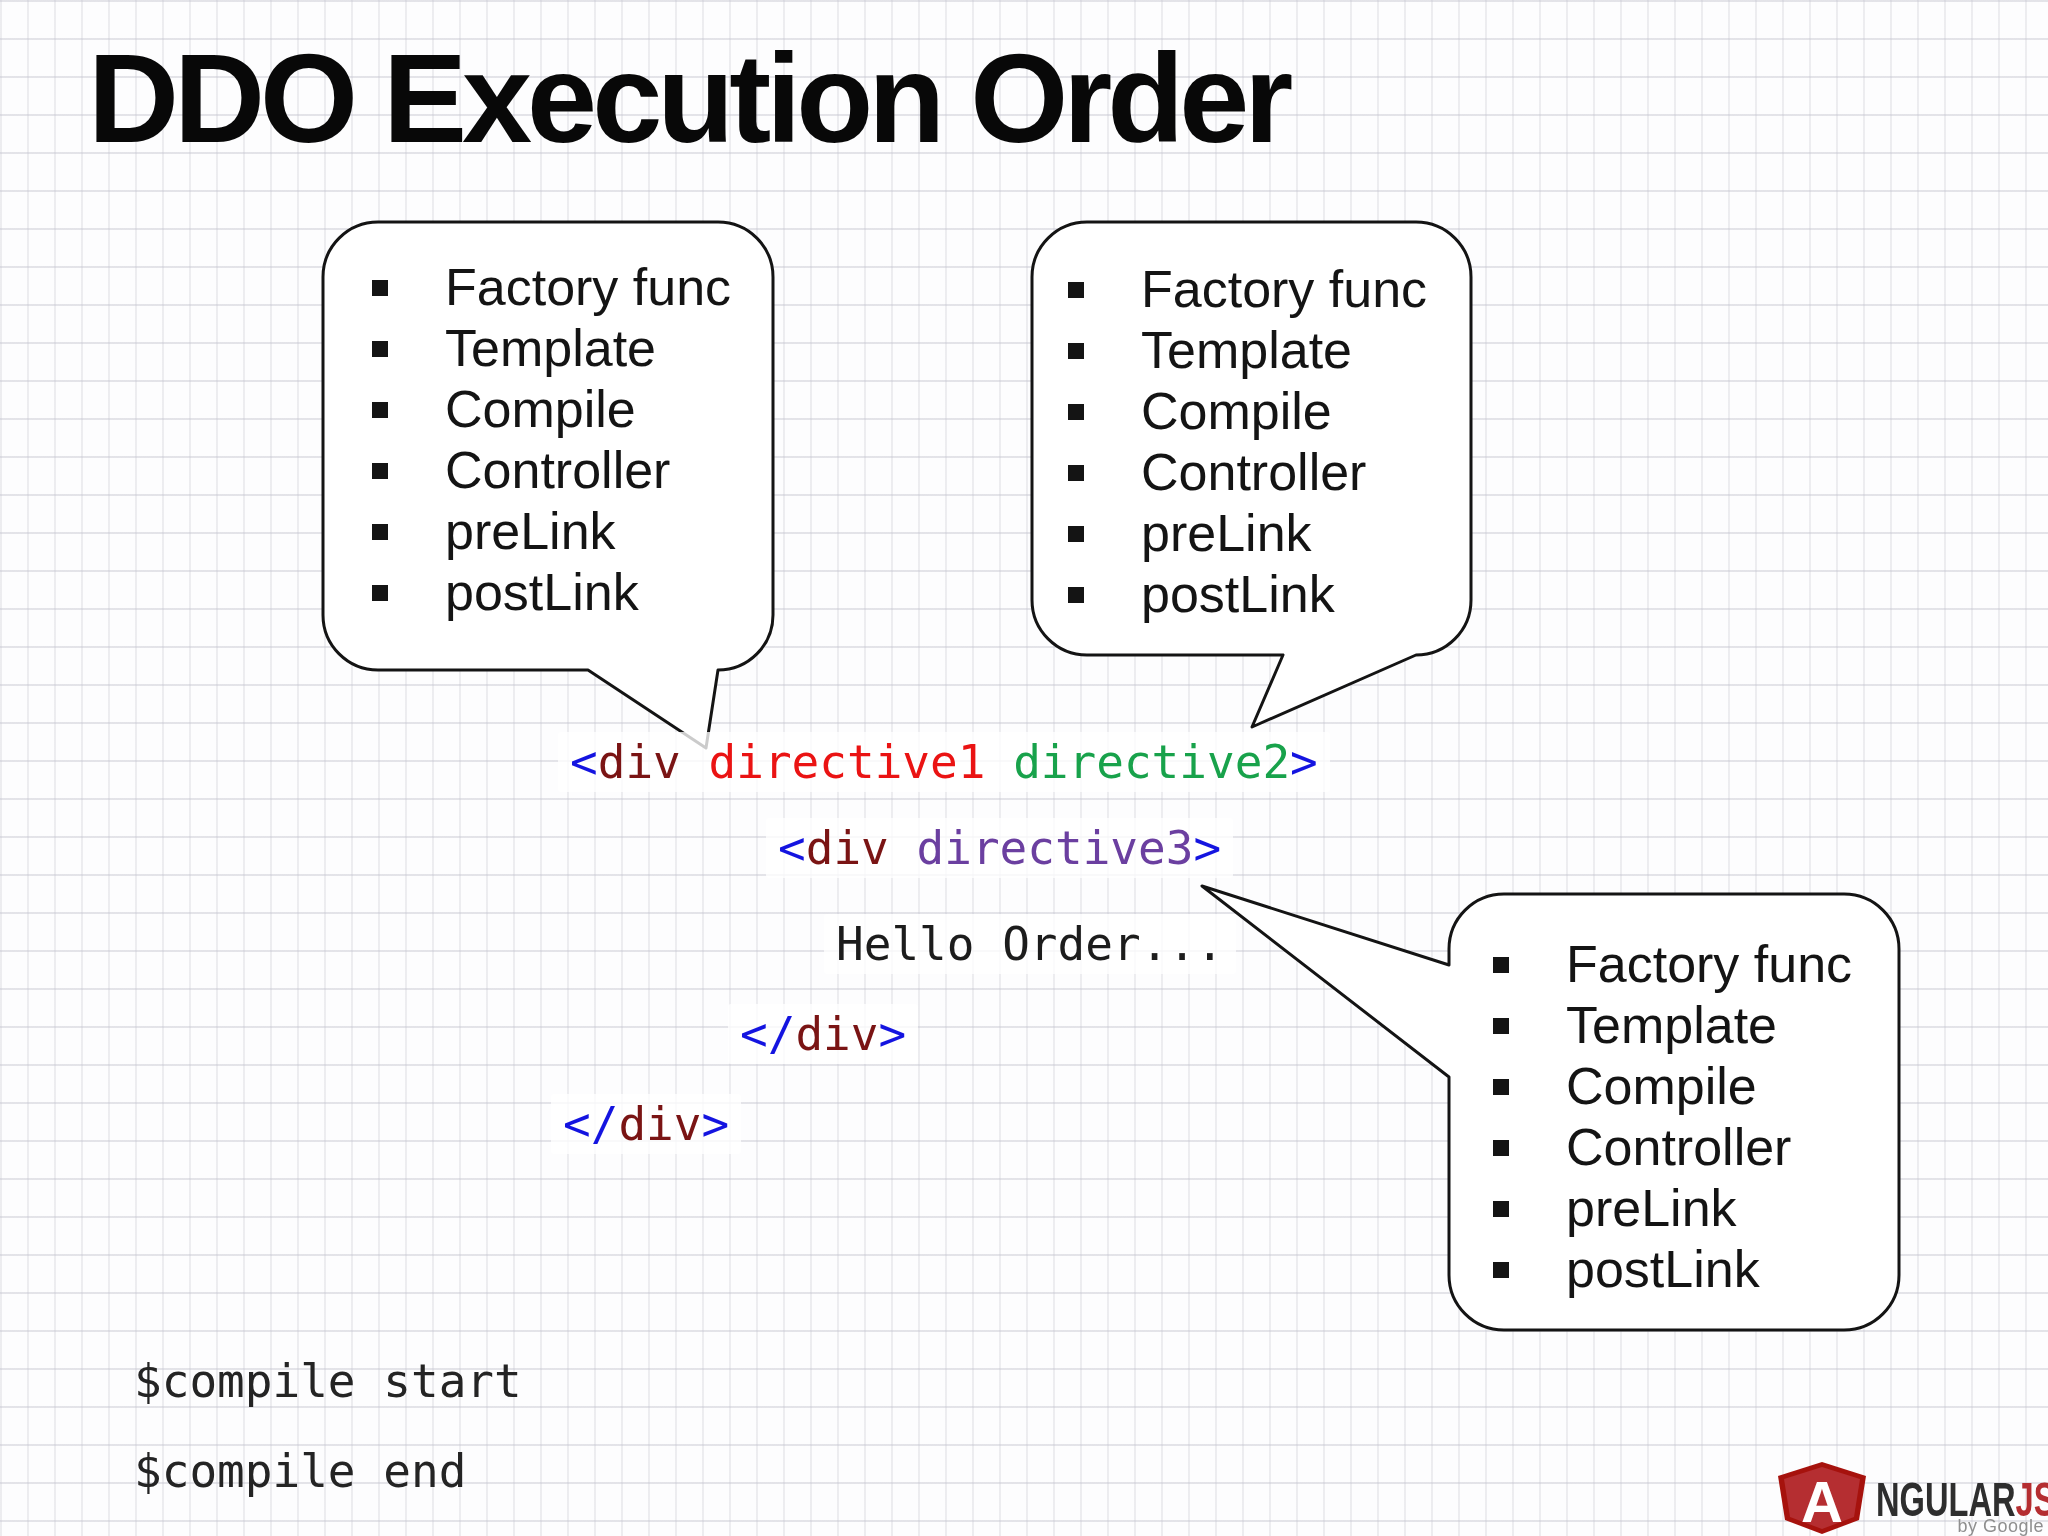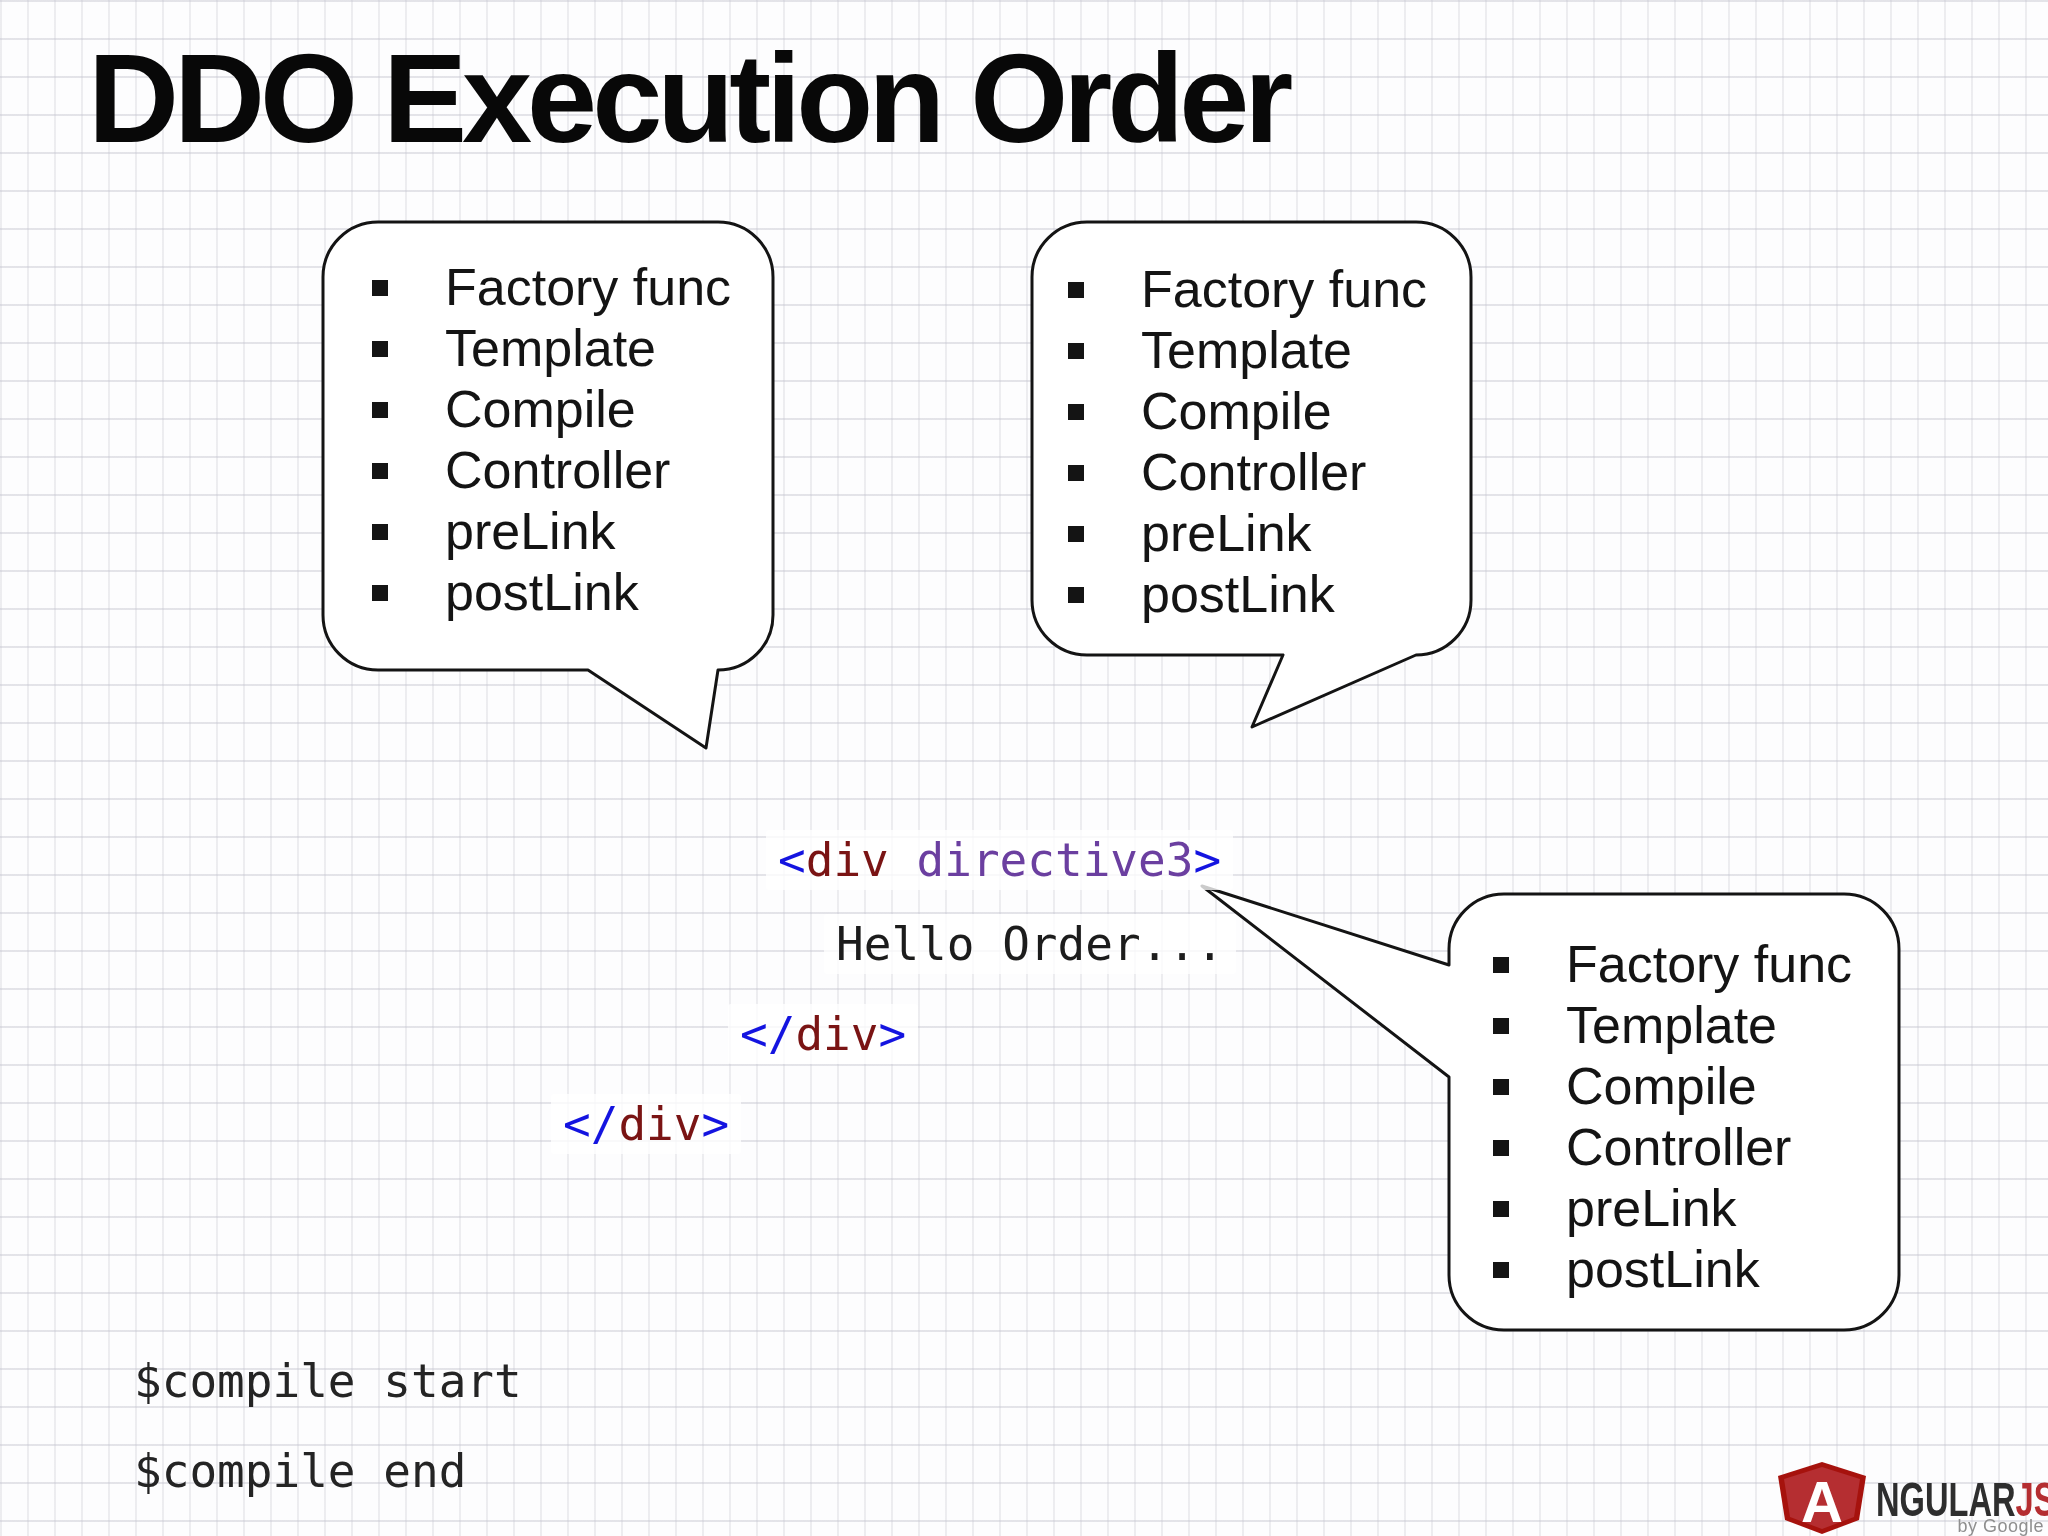--- a/index.html
+++ b/index.html
@@ -140,22 +140,23 @@
     <div class="bubble-row">
         <span class="bullet"></span>
         <span>preLink</span>
       </div>
     <div class="bubble-row">
         <span class="bullet"></span>
         <span>postLink</span>
       </div>
   </div>
 
+  <div class="code-line" style="left:558px;top:732px;"><span class="tok-bracket">&lt;</span><span class="tok-tag">div</span><span class="tok-d1"> directive1</span><span class="tok-d2"> directive2</span><span class="tok-bracket">&gt;</span></div>
 
-  <div class="code-line" style="left:766px;top:818px;margin-top:12px;"><span class="tok-bracket">&lt;</span><span class="tok-tag">div</span><span class="tok-d3"> directive3</span><span class="tok-bracket">&gt;</span></div>
+  <div class="code-line" style="left:766px;top:818px;"><span class="tok-bracket">&lt;</span><span class="tok-tag">div</span><span class="tok-d3"> directive3</span><span class="tok-bracket">&gt;</span></div>
 
   <div class="code-line" style="left:824px;top:914px;"><span class="tok-plain">Hello Order...</span></div>
 
   <div class="code-line" style="left:728px;top:1004px;"><span class="tok-bracket">&lt;/</span><span class="tok-tag">div</span><span class="tok-bracket">&gt;</span></div>
 
   <div class="code-line" style="left:551px;top:1094px;"><span class="tok-bracket">&lt;/</span><span class="tok-tag">div</span><span class="tok-bracket">&gt;</span></div>
 
   <div class="console-line" style="top:1441px;">$compile end</div>
   <div class="console-line" style="top:1351px;">$compile start</div>
 

